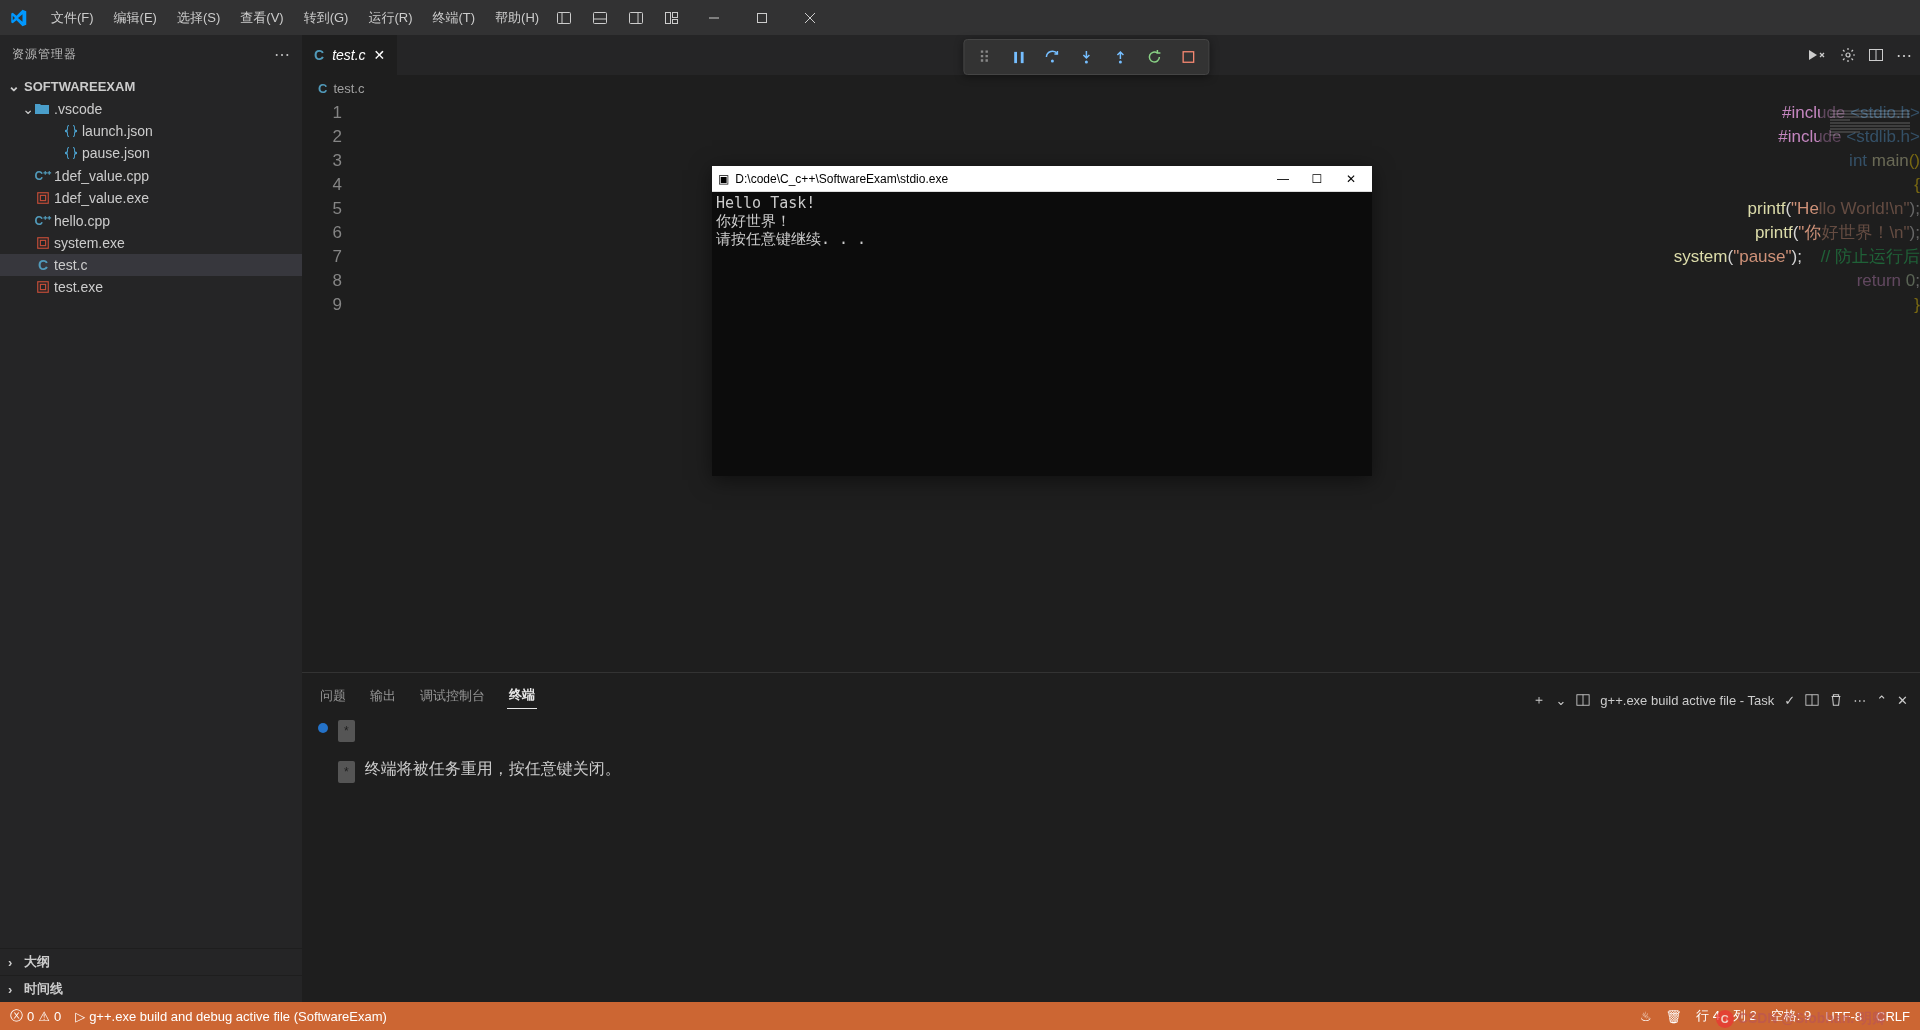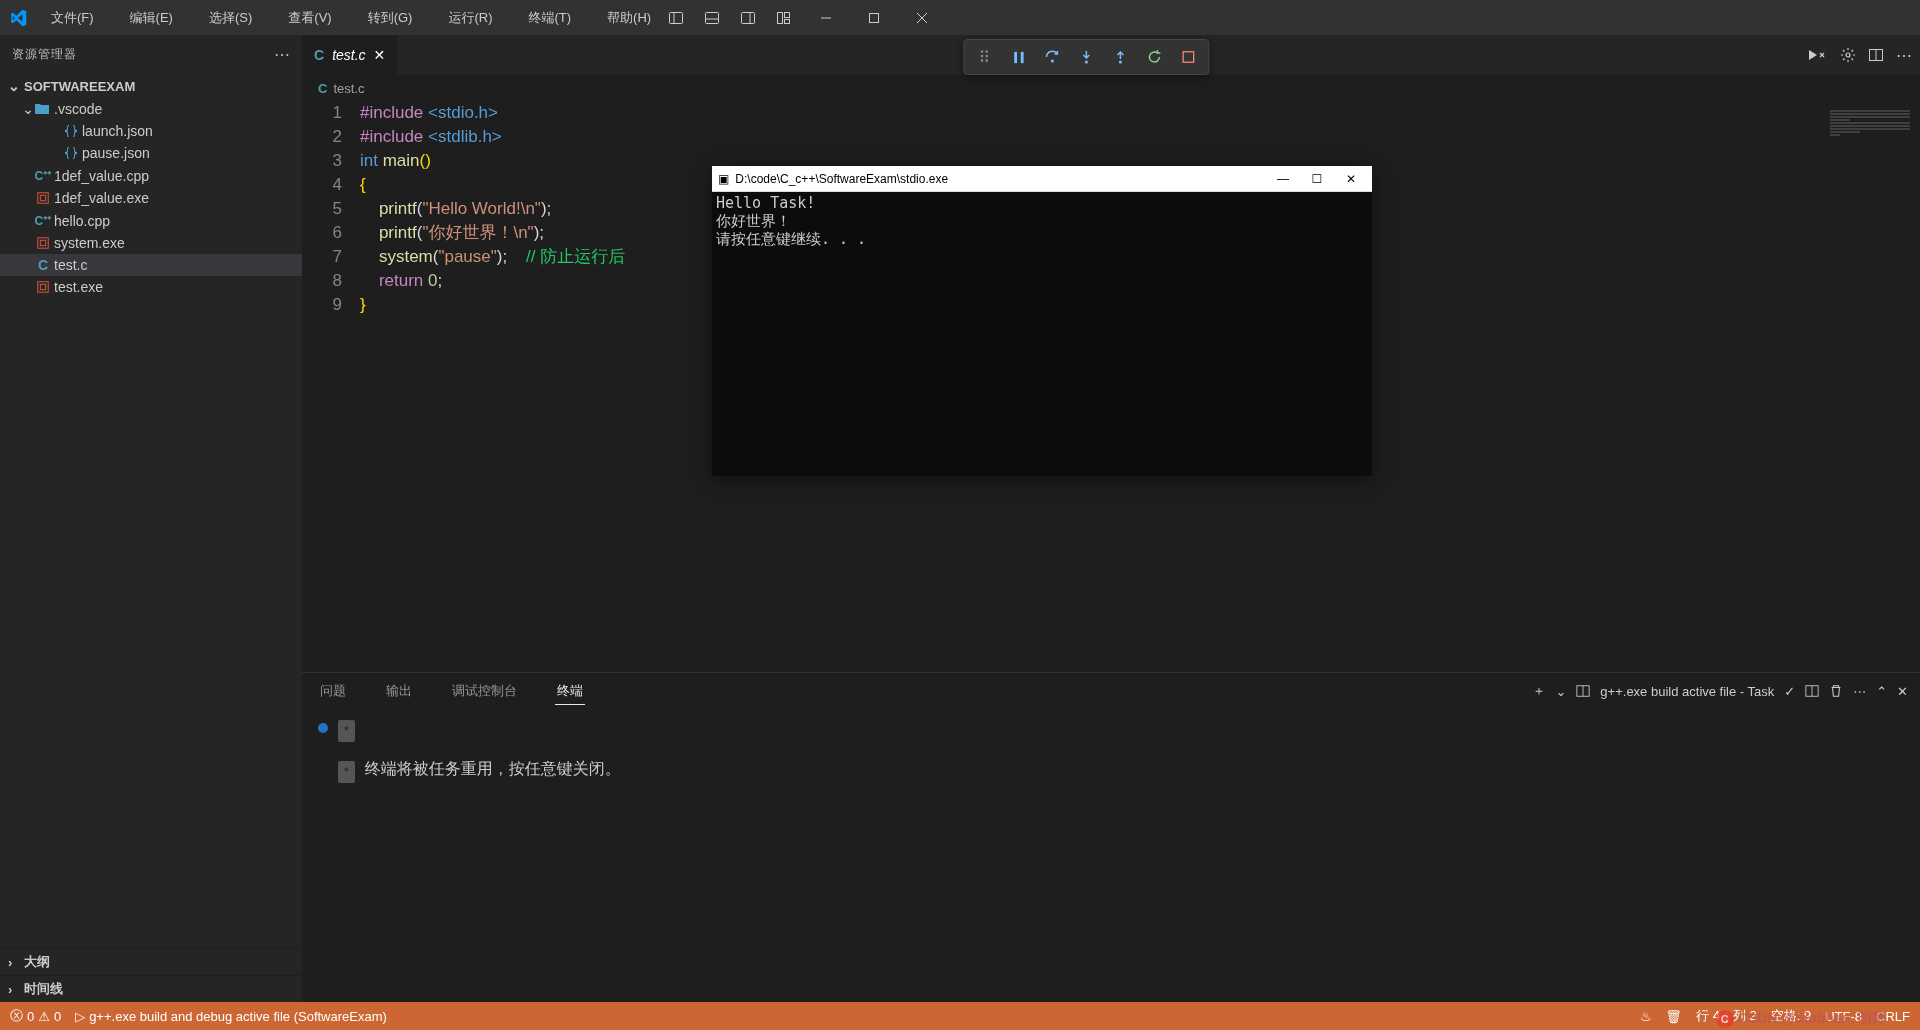--- a/index.html
+++ b/index.html
@@ -1,21 +1,21 @@
 <!DOCTYPE html>
 <html><head>
 <meta charset="utf-8">
 <style>
 * { margin: 0; padding: 0; box-sizing: border-box; font-family: "Segoe UI", "Microsoft YaHei", sans-serif; }
 body { width: 1920px; height: 1030px; background: #1e1e1e; color: #cccccc; overflow: hidden; position: relative; }
 
 
 .titlebar { height: 35px; background: #323233; display: flex; align-items: center; font-size: 13px; }
 .titlebar .vscode-icon { width: 35px; display: flex; align-items: center; justify-content: center; }
-.titlebar .menu { display: flex; gap: 20px; padding-left: 8px; }
+.titlebar .menu { display: flex; gap: 4px; padding-left: 8px; }
 .titlebar .menu-item { padding: 4px 8px; color: #cccccc; cursor: pointer; }
 .titlebar .title { flex: 1; text-align: center; color: #cccccc; }
 .titlebar .window-controls { display: flex; align-items: center; gap: 2px; padding-right: 4px; }
 .titlebar .wc { width: 34px; height: 28px; display: flex; align-items: center; justify-content: center; cursor: pointer; }
 
 
 .main { display: flex; height: calc(100% - 35px - 28px); }
 .sidebar { width: 302px; background: #252526; display: flex; flex-direction: column; }
 .sidebar-header { display: flex; justify-content: space-between; align-items: center; padding: 10px 12px; font-size: 12px; color: #bbbbbb; text-transform: none; }
 .sidebar-title { letter-spacing: 1px; }
@@ -36,30 +36,30 @@
 .tab { display: flex; align-items: center; padding: 0 12px; background: #1e1e1e; color: #ffffff; font-size: 14px; font-style: italic; border-right: 1px solid #252526; cursor: pointer; gap: 8px; }
 .tab .close { font-style: normal; cursor: pointer; }
 .tabs-right { position: absolute; right: 8px; top: 0; height: 100%; display: flex; align-items: center; gap: 12px; }
 
 .debug-toolbar { position: absolute; top: 4px; left: 50%; transform: translateX(-60%); background: #333333; border: 1px solid #454545; border-radius: 4px; display: flex; align-items: center; padding: 3px 6px; gap: 6px; z-index: 5; box-shadow: 0 2px 8px rgba(0,0,0,0.4); }
 .debug-btn { width: 28px; height: 28px; display: flex; align-items: center; justify-content: center; cursor: pointer; border-radius: 3px; }
 
 .breadcrumb { height: 26px; display: flex; align-items: center; padding: 0 16px; font-size: 13px; color: #a0a0a0; gap: 6px; }
 .code-view { flex: 1; display: flex; font-family: Consolas, monospace; font-size: 17px; line-height: 24px; position: relative; }
 .gutter { width: 58px; text-align: right; color: #858585; padding-right: 18px; padding-top: 0; }
-.code { flex: 1; white-space: pre; color: #d4d4d4; }
+.code { flex: 1; white-space: pre; color: #d4d4d4; text-align: right; }
 .kw { color: #c586c0; } .ty { color: #569cd6; } .fn { color: #dcdcaa; } .st { color: #ce9178; } .cm { color: #22c55e; } .br { color: #ffd700; } .nm { color: #b5cea8; }
 .minimap { position: absolute; right: 0; top: 0; width: 100px; height: 100%; background: #1e1e1e; opacity: 0.6; }
 .minimap-line { height: 2px; margin: 1px 10px; background: #555; }
 
 
 .panel { height: 330px; border-top: 1px solid #333; display: flex; flex-direction: column; background: #1e1e1e; }
-.panel-tabs { height: 36px; display: flex; align-items: center; padding: 0 16px; gap: 36px; font-size: 13px; position: relative; }
+.panel-tabs { height: 36px; display: flex; align-items: flex-end; padding: 0 16px; gap: 20px; font-size: 13px; position: relative; }
 .panel-tab { color: #969696; cursor: pointer; padding: 4px 2px; }
-.panel-tab.active { color: #e7e7e7; border-bottom: 1px solid #e7e7e7; }
+.panel-tab.active { color: #e7e7e7; border-bottom: 1px solid #e7e7e7; font-weight: bold; }
 .panel-right { position: absolute; right: 12px; display: flex; align-items: center; gap: 10px; font-size: 13px; color: #cccccc; }
 .panel-right .ico { cursor: pointer; }
 .panel-body { flex: 1; padding: 8px 16px; font-family: Consolas, "Microsoft YaHei", monospace; font-size: 16px; color: #cccccc; line-height: 22px; overflow: auto; }
 .task-line { display: flex; align-items: flex-start; gap: 10px; }
 .task-dot { width: 10px; height: 10px; border-radius: 50%; background: #2472c8; margin-top: 6px; flex-shrink: 0; }
 .task-badge { background: #555; color: #1e1e1e; padding: 0 6px; font-size: 12px; border-radius: 2px; margin-top: 3px; flex-shrink: 0; }
 
 
 .statusbar { height: 28px; background: #cc6633; color: #ffffff; display: flex; align-items: center; font-size: 13px; padding: 0 10px; justify-content: space-between; }
 .sb-left, .sb-right { display: flex; align-items: center; gap: 14px; }

